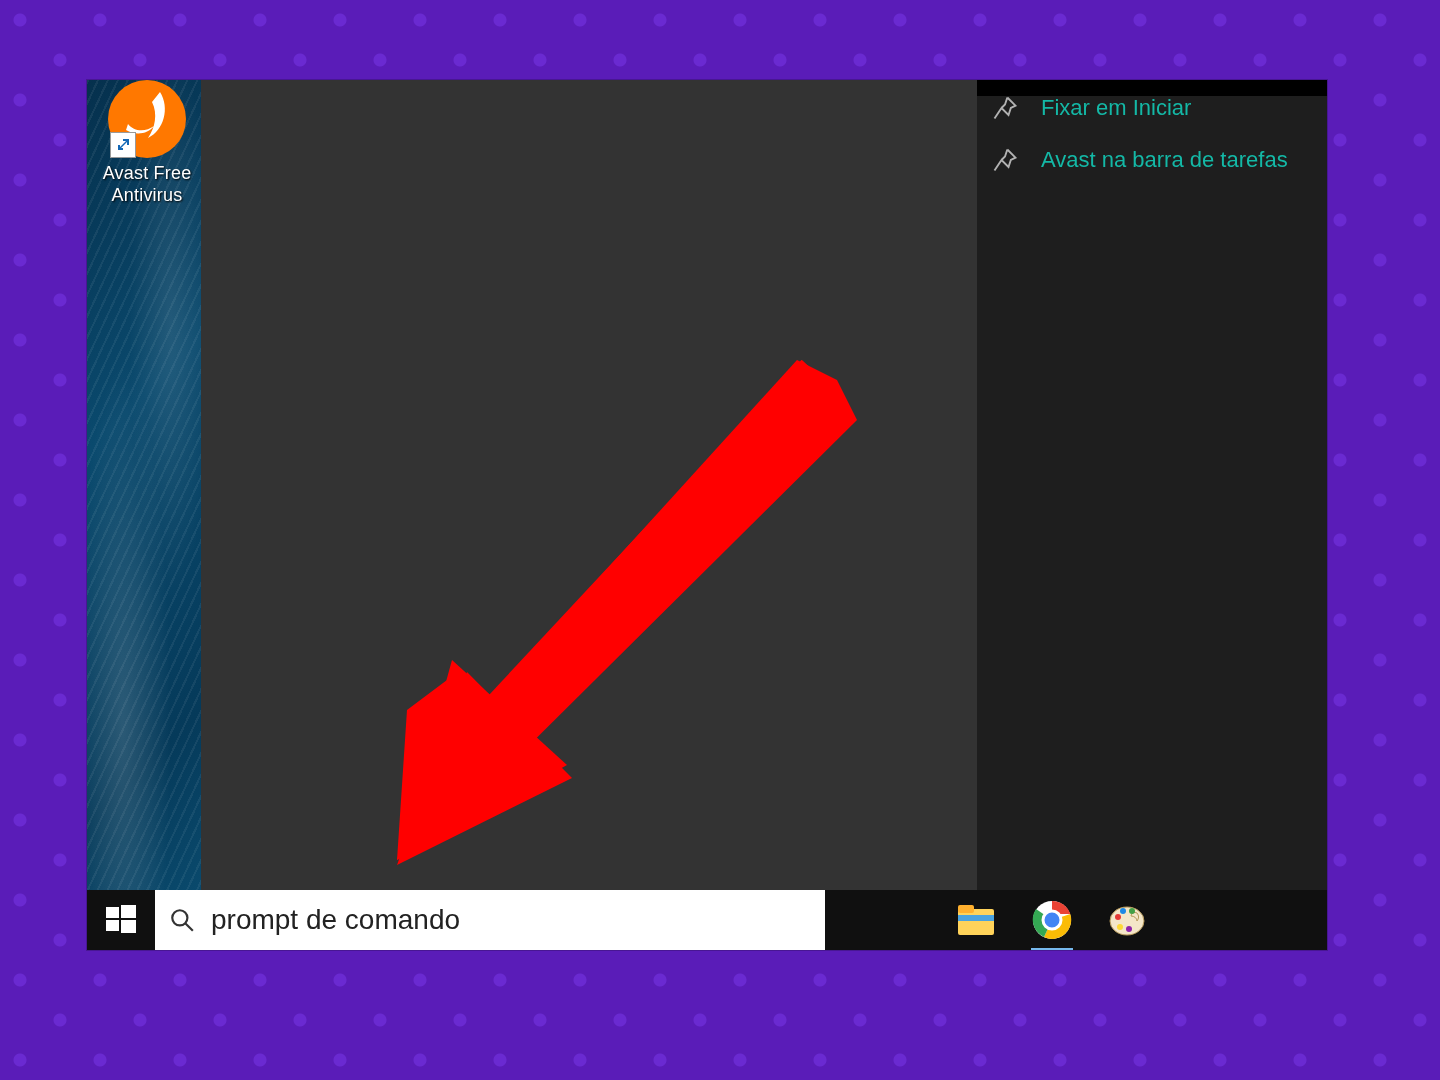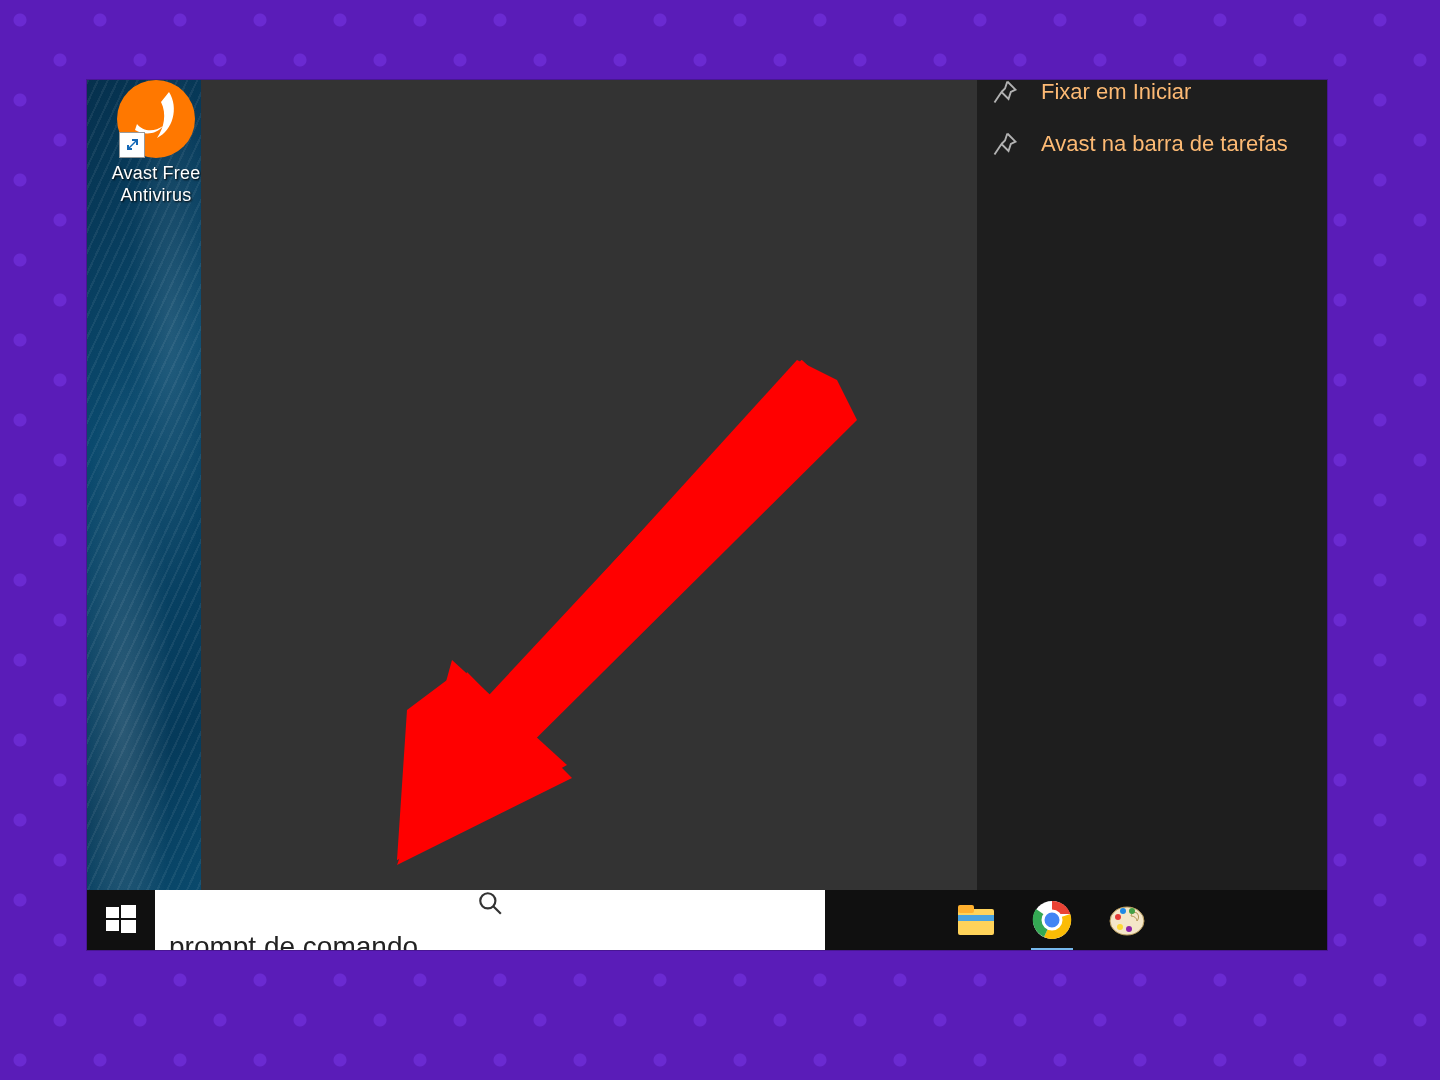--- a/index.html
+++ b/index.html
@@ -60,21 +60,21 @@
   }
   .desktop-wallpaper::after {
     background:
       radial-gradient(ellipse at 30% 80%, rgba(255,255,255,0.15), transparent 40%),
       radial-gradient(ellipse at 70% 30%, rgba(255,255,255,0.10), transparent 35%);
   }
 
   
   .desktop-icon {
     position: absolute;
-    left: 16px;
+    left: 7px;
     top: 0px;
     width: 106px;
     text-align: center;
     color: #fff;
   }
   .desktop-icon .icon-img {
     width: 78px;
     height: 78px;
     margin: 0 auto 4px;
     position: relative;
@@ -113,25 +113,25 @@
     top: 0;
     width: 776px;
     height: 810px;
     background: #333333;
   }
 
   
   .actions-panel {
     position: absolute;
     left: 890px;
-    top: 0;
+    top: 16px;
     right: 0;
     height: 810px;
     background: #1e1e1e;
-    color: #fdba74;
+    color: #14b8a6;
     font-size: 22px;
   }
   .action-item {
     display: flex;
     align-items: center;
     gap: 22px;
     padding: 12px 14px;
     white-space: nowrap;
   }
   .action-item:first-child { margin-top: -14px; }
@@ -163,21 +163,20 @@
   .start-button svg { width: 30px; height: 30px; }
   .searchbox {
     height: 100%;
     width: 670px;
     background: #ffffff;
     display: flex;
     align-items: center;
     padding: 0 14px;
     box-sizing: border-box;
     gap: 14px;
-    flex-direction: column;
   }
   .searchbox .mag {
     width: 26px; height: 26px; flex: 0 0 26px;
   }
   .searchbox input {
     border: none;
     outline: none;
     font-size: 28px;
     color: #222;
     width: 100%;

